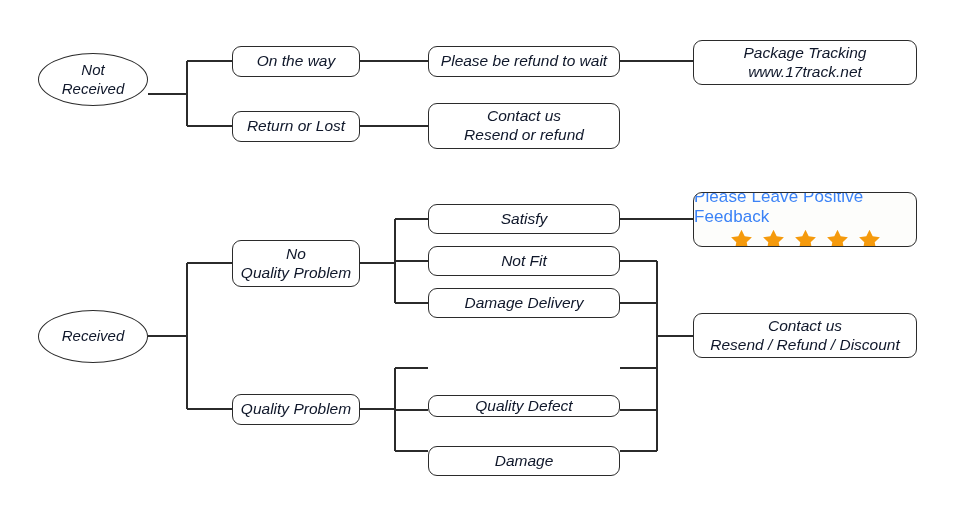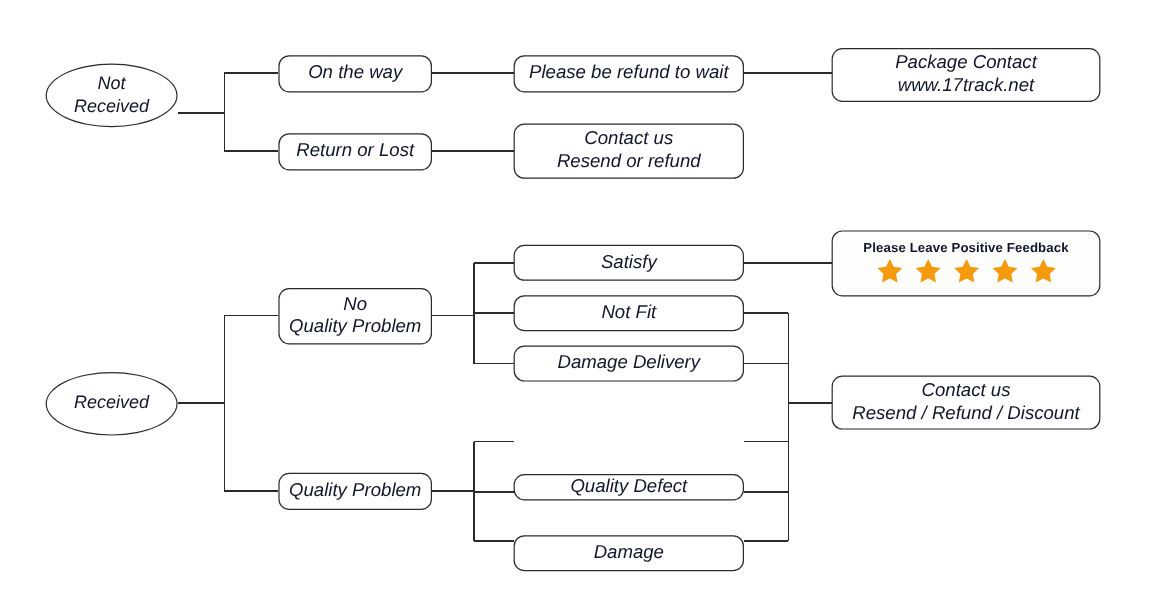--- a/index.html
+++ b/index.html
@@ -53,23 +53,23 @@
     border-radius: 9px;
     background: #fdfdfb;
     display: flex;
     flex-direction: column;
     align-items: center;
     justify-content: center;
     z-index: 2;
     overflow: hidden;
   }
   .feedback-caption {
-    font-size: 11px;
-    font-weight: bold;
-    color: #0f172a;
+    font-size: 17px;
+    font-weight: normal;
+    color: #3b82f6;
     letter-spacing: 0.1px;
     margin-bottom: 1px;
   }
   .stars {
     display: flex;
     gap: 7px;
   }
   .star {
     display: block;
   }
@@ -124,21 +124,21 @@
 
   <div class="node ellipse" style="left:38px; top:53px; width:110px; height:53px;">Not
 Received</div>
 
   <div class="node rbox" style="left:232px; top:46px; width:128px; height:31px;">On the way</div>
 
   <div class="node rbox" style="left:232px; top:111px; width:128px; height:31px;">Return or Lost</div>
 
   <div class="node rbox" style="left:428px; top:46px; width:192px; height:31px;">Please be refund to wait</div>
 
-  <div class="node rbox" style="left:693px; top:40px; width:224px; height:45px;">Package Contact
+  <div class="node rbox" style="left:693px; top:40px; width:224px; height:45px;">Package Tracking
 www.17track.net</div>
 
   <div class="node rbox" style="left:428px; top:103px; width:192px; height:46px;">Contact us
 Resend or refund</div>
 
   <div class="node ellipse" style="left:38px; top:310px; width:110px; height:53px;">Received</div>
 
   <div class="node rbox" style="left:232px; top:240px; width:128px; height:47px;">No
 Quality Problem</div>
 

